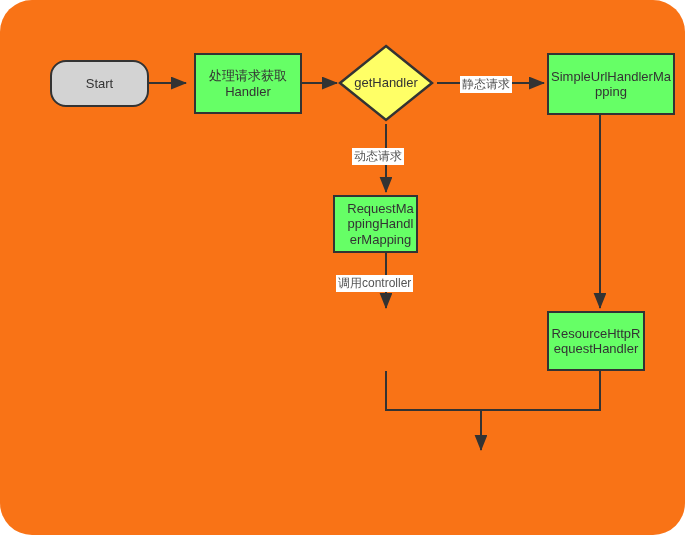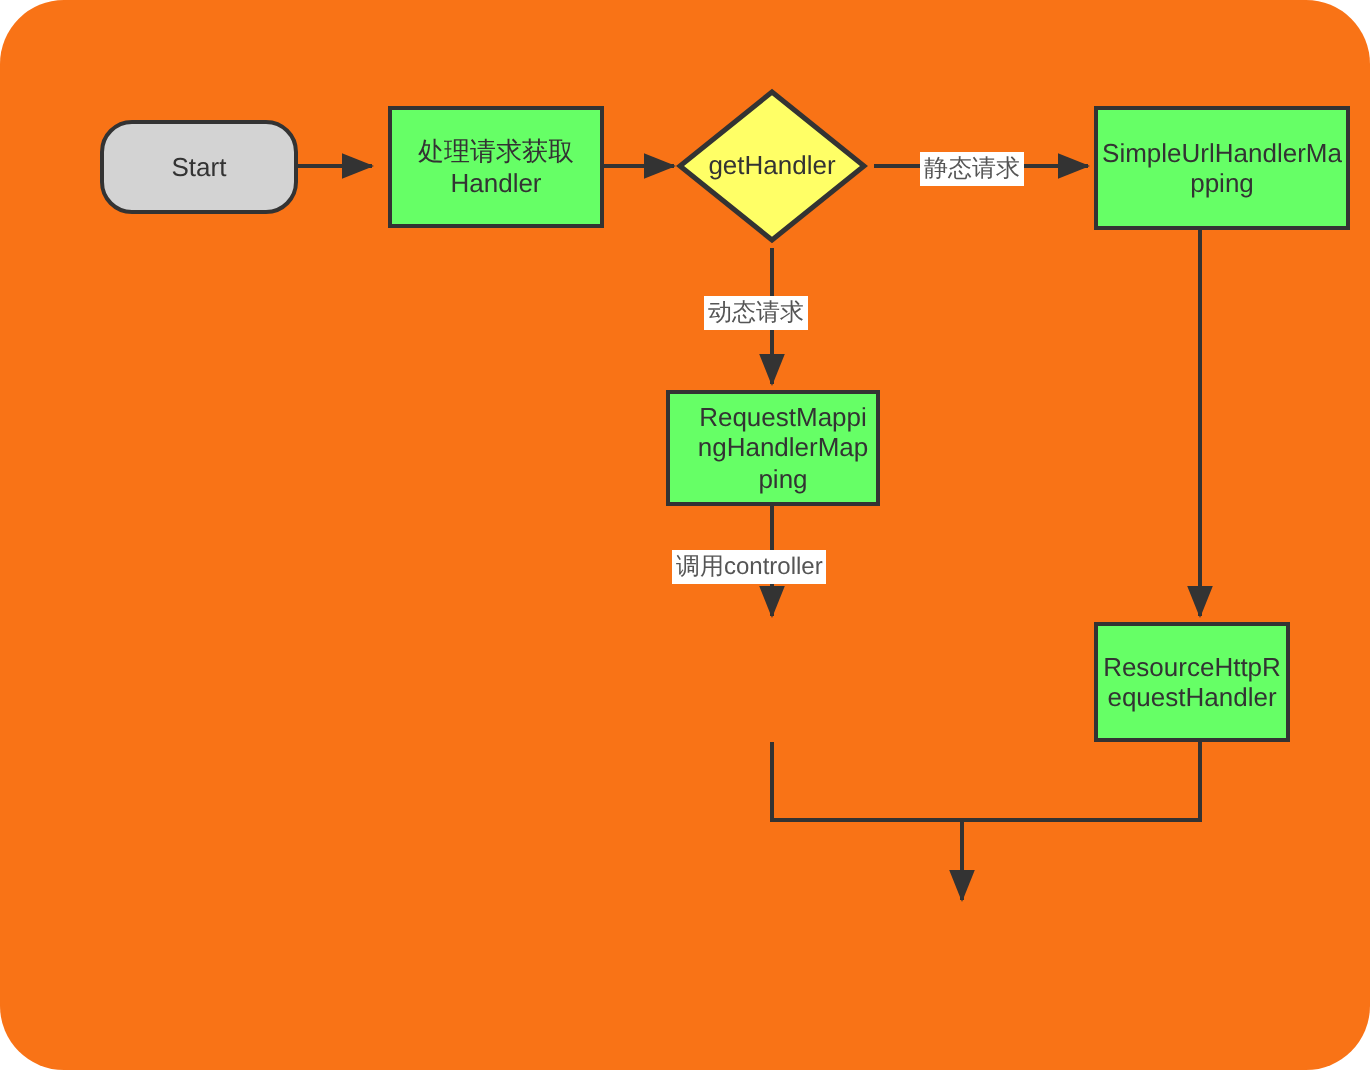--- a/index.html
+++ b/index.html
@@ -131,21 +131,21 @@
     <svg class="diamond-shape" viewBox="0 0 96 78">
       <polygon points="48,2 94,39 48,76 2,39" fill="#ffff66" stroke="#333333" stroke-width="2.5"></polygon>
     </svg>
     <span class="diamond-label">getHandler</span>
   </div>
 
   <div class="node node-process" style="left:547px; top:53px; width:128px; height:62px;">
     <div class="txt">SimpleUrlHandlerMapping</div>
   </div>
 
-  <div class="node node-process" style="left:333px; top:195px; width:107px; height:58px;padding-left:10px;">
+  <div class="node node-process" style="left:333px; top:195px; width:85px; height:58px;padding-left:10px;">
     <div class="txt">RequestMappingHandlerMapping</div>
   </div>
 
 
   <div class="node node-process" style="left:547px; top:311px; width:98px; height:60px;">
     <div class="txt">ResourceHttpRequestHandler</div>
   </div>
 
 
   <div class="edge-label" style="left:460px; top:76px;">静态请求</div>

